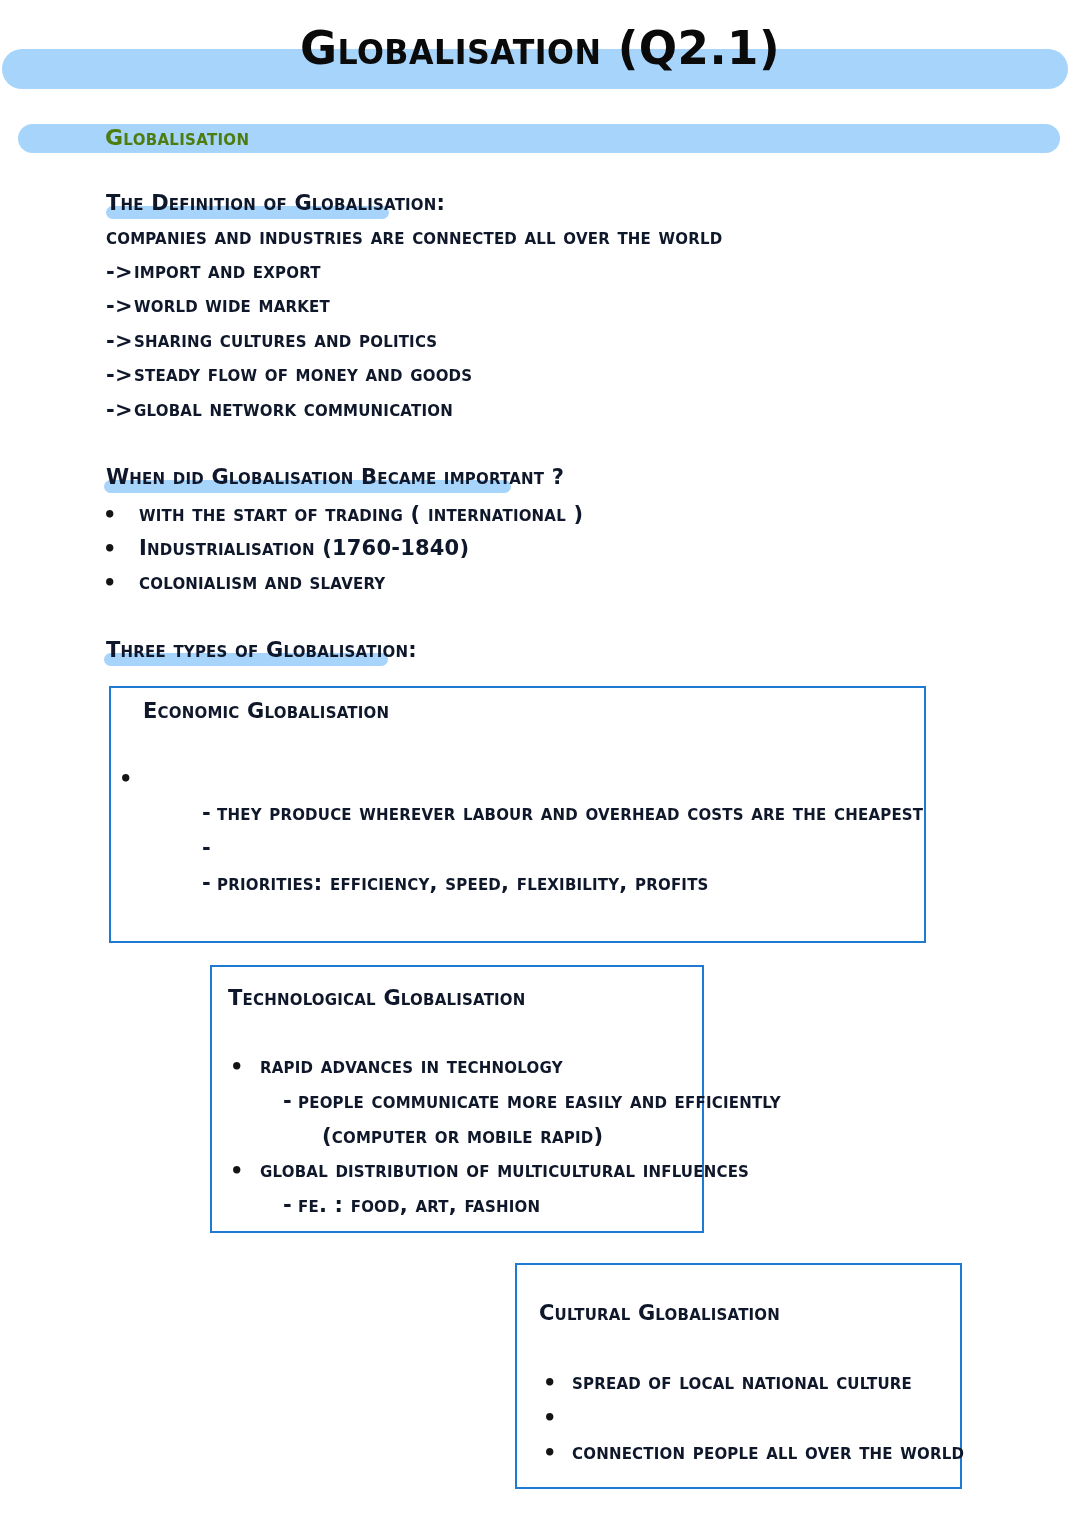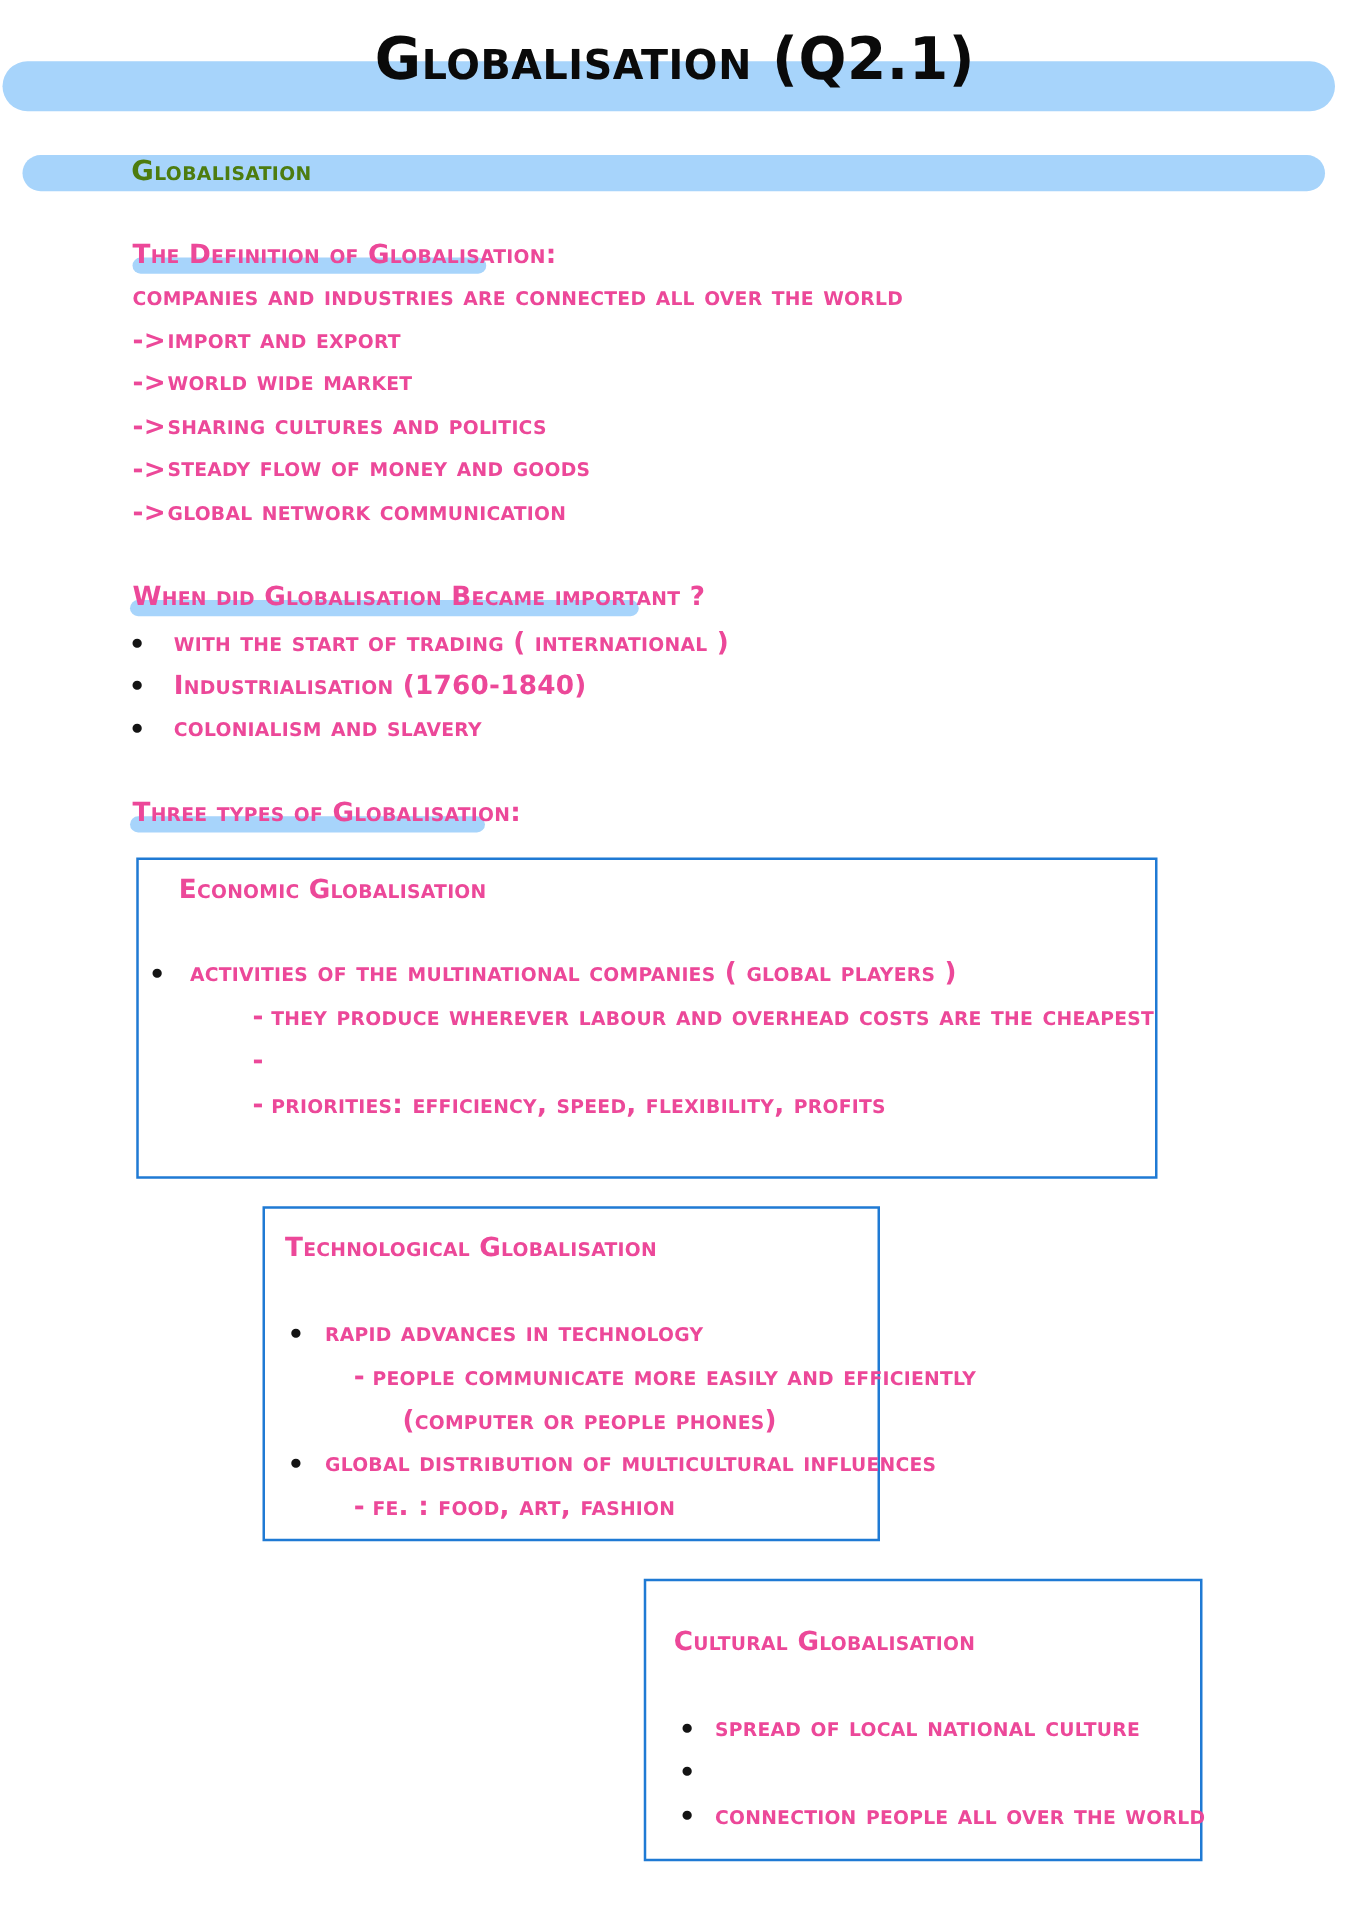--- a/index.html
+++ b/index.html
@@ -68,21 +68,21 @@
   }
 
   
   .txt {
     position: absolute;
     font-size: 21px;
     font-weight: 600;
     font-variant: small-caps;
     letter-spacing: 0.2px;
     line-height: 1;
-    color: #ec4899;
+    color: #0f172a;
     white-space: nowrap;
   }
   .hd {
     font-weight: 700;
   }
   
   .hl {
     position: absolute;
     background: #a7d4fb;
     border-radius: 8px;
@@ -148,40 +148,39 @@
 <div class="bullet-dot" style="left:103px; top:573px;">•</div>
 <div class="txt" style="left:139px; top:572px;">colonialism and slavery</div>
 
 <div class="hl" style="left:104px; top:653px; width:284px; height:13px;"></div>
 <div class="txt hd above" style="left:106px; top:640px;">Three types of Globalisation:</div>
 
 <div class="box" style="left:109px; top:686px; width:817px; height:257px;">
   <div class="txt" style="left:10px; top:13px;margin-left:22px;">Economic Globalisation</div>
 
   <div class="bullet-dot" style="left:8px; top:81px;">•</div>
-  <div class="txt" style="left:41px; top:80px;">activities of the multinational companies ( global players )</div>
 
   <div class="txt" style="left:91px; top:115px;">-</div>
   <div class="txt" style="left:106px; top:115px;">they produce wherever labour and overhead costs are the cheapest</div>
 
   <div class="txt" style="left:91px; top:150px;">-</div>
 
   <div class="txt" style="left:91px; top:185px;">-</div>
   <div class="txt" style="left:106px; top:185px;">priorities: efficiency, speed, flexibility, profits</div>
 </div>
 
 <div class="box" style="left:210px; top:965px; width:494px; height:268px;">
   <div class="txt" style="left:16px; top:21px;">Technological Globalisation</div>
 
   <div class="bullet-dot" style="left:18px; top:90px;">•</div>
   <div class="txt" style="left:48px; top:89px;">rapid advances in technology</div>
 
   <div class="txt" style="left:71px; top:124px;">-</div>
   <div class="txt" style="left:86px; top:124px;">people communicate more easily and efficiently</div>
-  <div class="txt" style="left:110px; top:159px;">(computer or people phones)</div>
+  <div class="txt" style="left:110px; top:159px;">(computer or mobile rapid)</div>
 
   <div class="bullet-dot" style="left:18px; top:194px;">•</div>
   <div class="txt" style="left:48px; top:193px;">global distribution of multicultural influences</div>
 
   <div class="txt" style="left:71px; top:228px;">-</div>
   <div class="txt" style="left:86px; top:228px;">fe. : food, art, fashion</div>
 </div>
 
 <div class="box" style="left:515px; top:1263px; width:447px; height:226px;">
   <div class="txt" style="left:22px; top:38px;">Cultural Globalisation</div>

